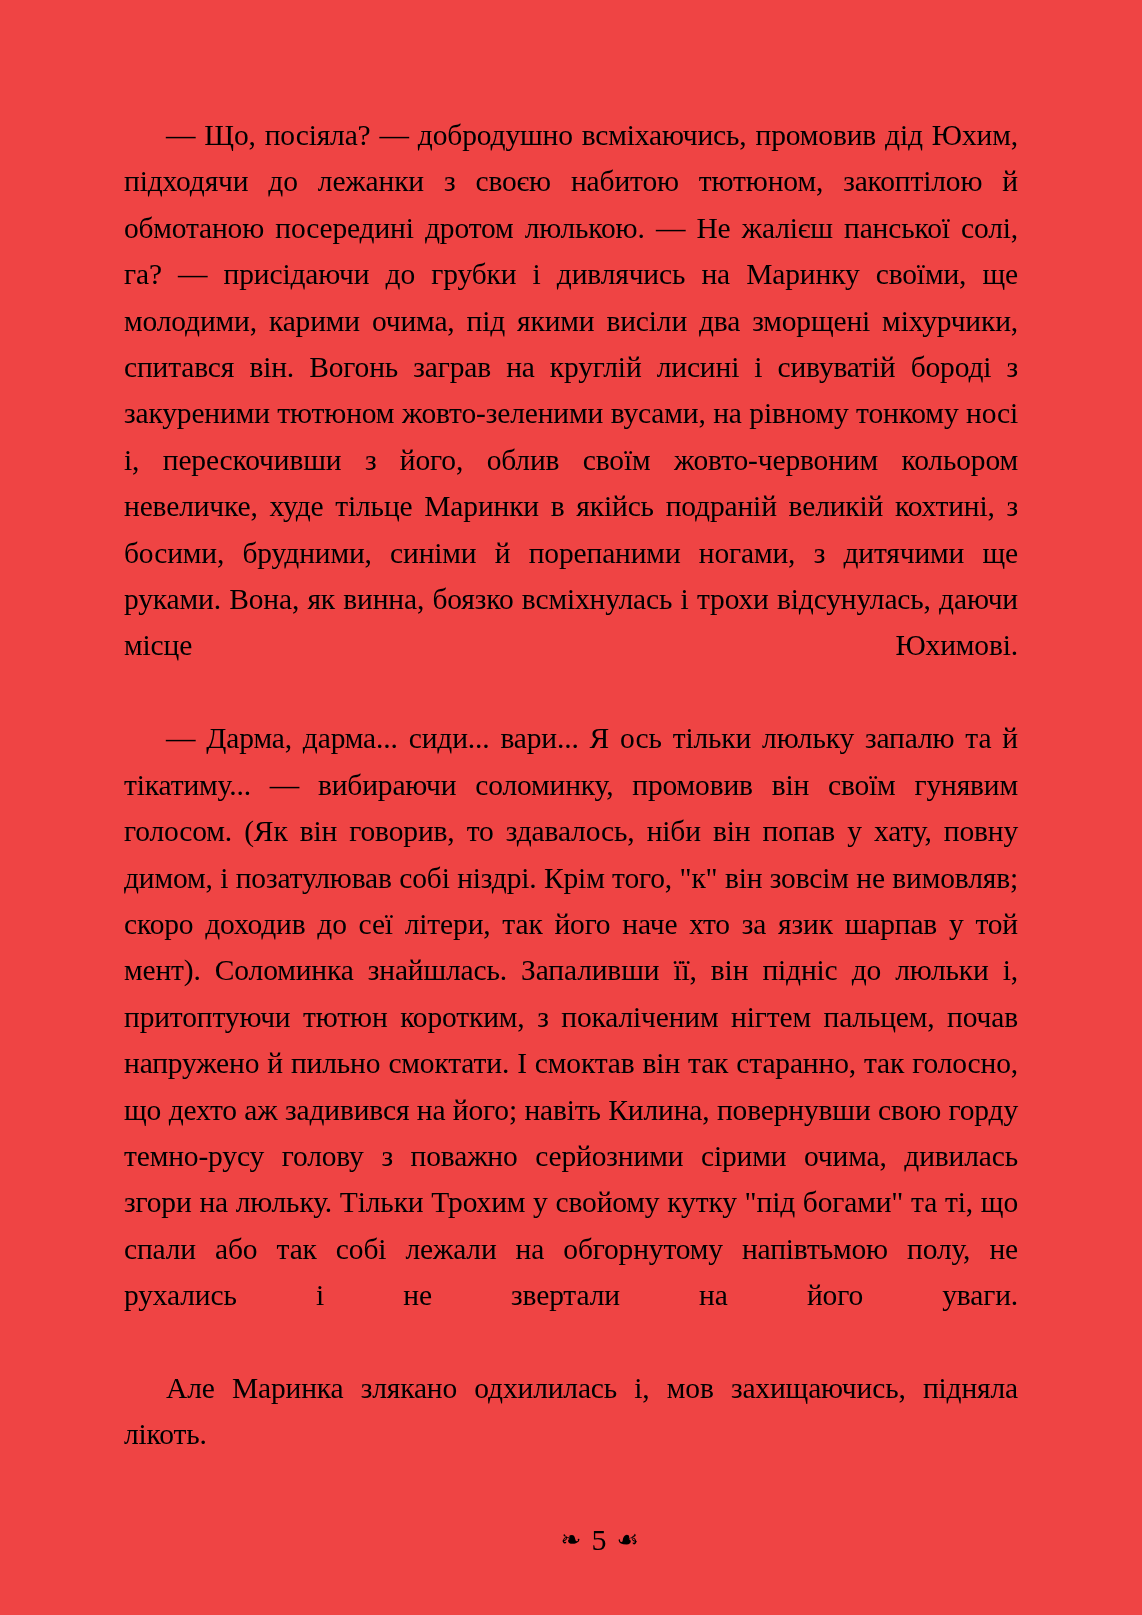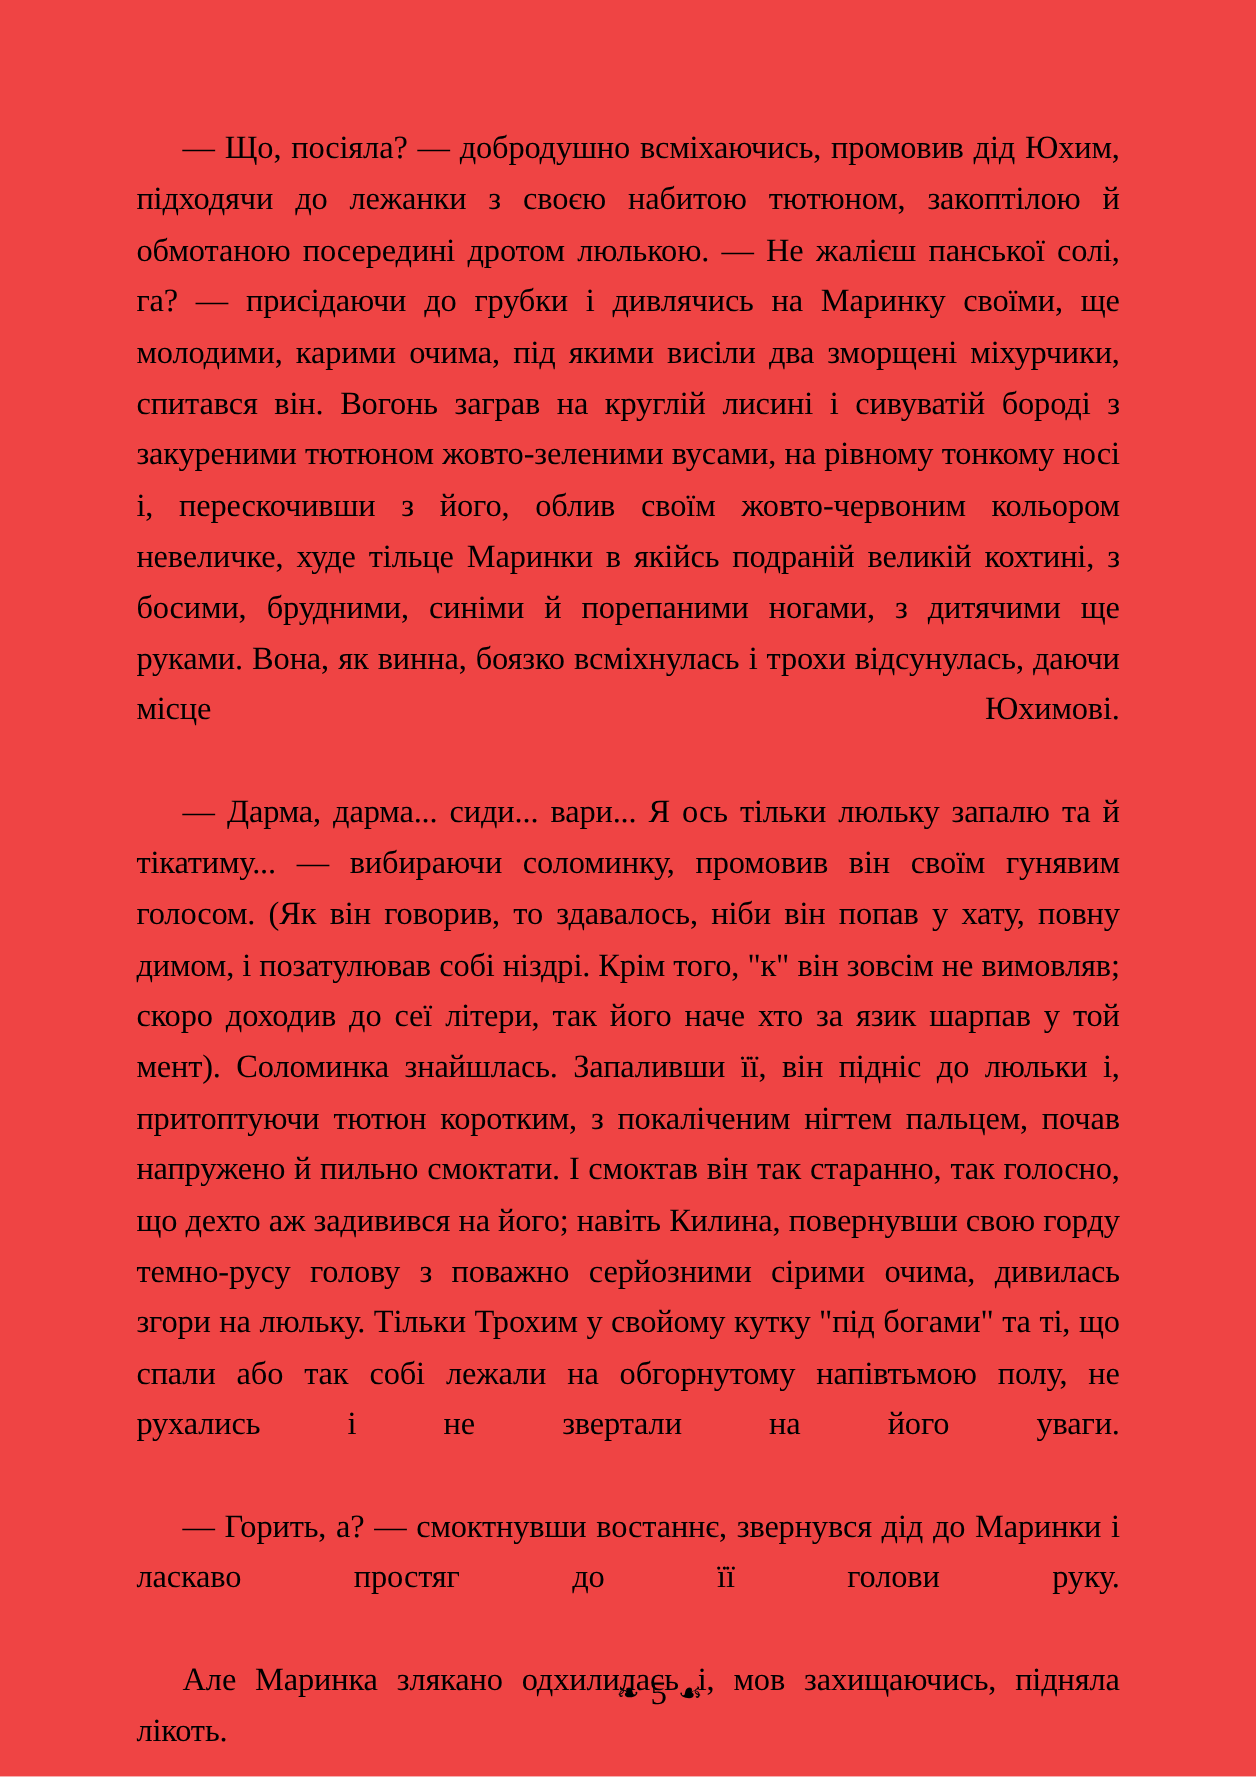--- a/index.html
+++ b/index.html
@@ -75,21 +75,20 @@
   }
 </style>
 </head>
 <body>
 
 <div class="page">
 
   <div class="text-block">
     <p class="para">— Що, посіяла? — добродушно всміхаючись, промовив дід Юхим, підходячи до лежанки з своєю набитою тютюном, закоптілою й обмотаною посередині дротом люлькою. — Не жалієш панської солі, га? — присідаючи до грубки і дивлячись на Маринку своїми, ще молодими, карими очима, під якими висіли два зморщені міхурчики, спитався він. Вогонь заграв на круглій лисині і сивуватій бороді з закуреними тютюном жовто-зеленими вусами, на рівному тонкому носі і, перескочивши з його, облив своїм жовто-червоним кольором невеличке, худе тільце Маринки в якійсь подраній великій кохтині, з босими, брудними, синіми й порепаними ногами, з дитячими ще руками. Вона, як винна, боязко всміхнулась і трохи відсунулась, даючи місце Юхимові.</p>
     <p class="para">— Дарма, дарма... сиди... вари... Я ось тільки люльку запалю та й тікатиму... — вибираючи соломинку, промовив він своїм гунявим голосом. (Як він говорив, то здавалось, ніби він попав у хату, повну димом, і позатулював собі ніздрі. Крім того, "к" він зовсім не вимовляв; скоро доходив до сеї літери, так його наче хто за язик шарпав у той мент). Соломинка знайшлась. Запаливши її, він підніс до люльки і, притоптуючи тютюн коротким, з покаліченим нігтем пальцем, почав напружено й пильно смоктати. І смоктав він так старанно, так голосно, що дехто аж задивився на його; навіть Килина, повернувши свою горду темно-русу голову з поважно серйозними сірими очима, дивилась згори на люльку. Тільки Трохим у свойому кутку "під богами" та ті, що спали або так собі лежали на обгорнутому напівтьмою полу, не рухались і не звертали на його уваги.</p>
-    <p class="para">— Горить, а? — смоктнувши востаннє, звернувся дід до Маринки і ласкаво простяг до її голови руку.</p>
     <p class="para">Але Маринка злякано одхилилась і, мов захищаючись, підняла лікоть.</p>
 
   </div>
 
   <div class="page-footer">
     <span class="folio">
       <span class="orn">❧</span><span class="num">5</span><span class="orn">☙</span>
     </span>
   </div>
 

